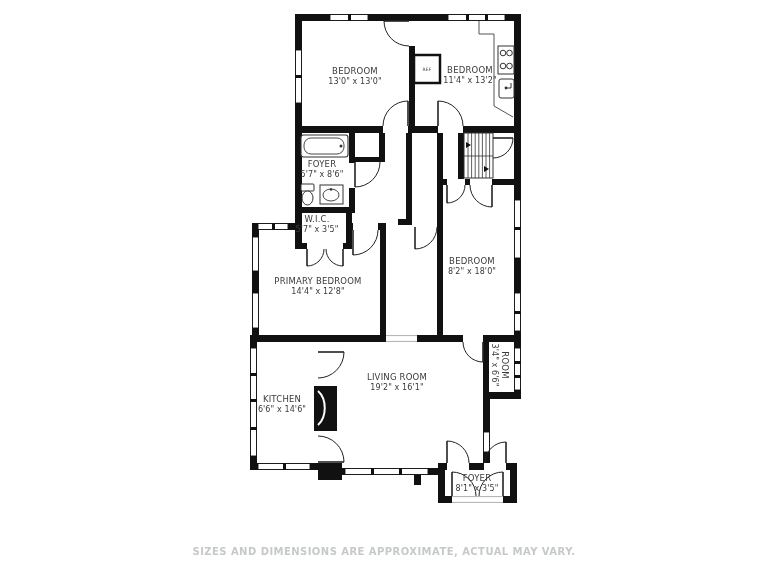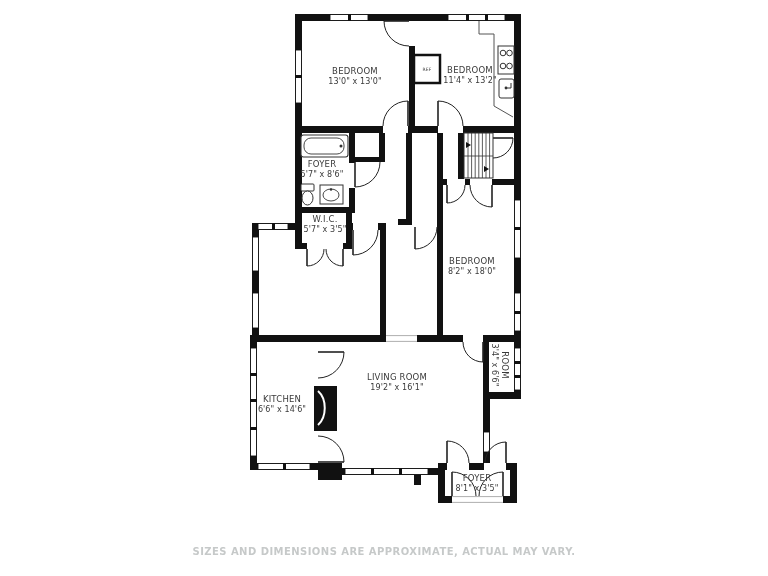--- a/index.html
+++ b/index.html
@@ -226,23 +226,27 @@
       <div class="rd">13'0" x 13'0"</div>
   </div>
   <div class="room-label" style="left:470px;top:75px">
     <div class="rn">BEDROOM</div>
       <div class="rd">11'4" x 13'2"</div>
   </div>
   <div class="room-label" style="left:322px;top:169px">
     <div class="rn">FOYER</div>
       <div class="rd">5'7" x 8'6"</div>
   </div>
-  <div class="room-label" style="left:325px;top:224px">
+  <div class="room-label" style="left:317px;top:224px">
     <div class="rn">W.I.C.</div>
       <div class="rd">5'7" x 3'5"</div>
+  </div>
+  <div class="room-label" style="left:318px;top:286px">
+    <div class="rn">PRIMARY BEDROOM</div>
+      <div class="rd">14'4" x 12'8"</div>
   </div>
   <div class="room-label" style="left:472px;top:266px">
     <div class="rn">BEDROOM</div>
       <div class="rd">8'2" x 18'0"</div>
   </div>
   <div class="room-label" style="left:282px;top:404px">
     <div class="rn">KITCHEN</div>
       <div class="rd">6'6" x 14'6"</div>
   </div>
   <div class="room-label" style="left:397px;top:382px">

